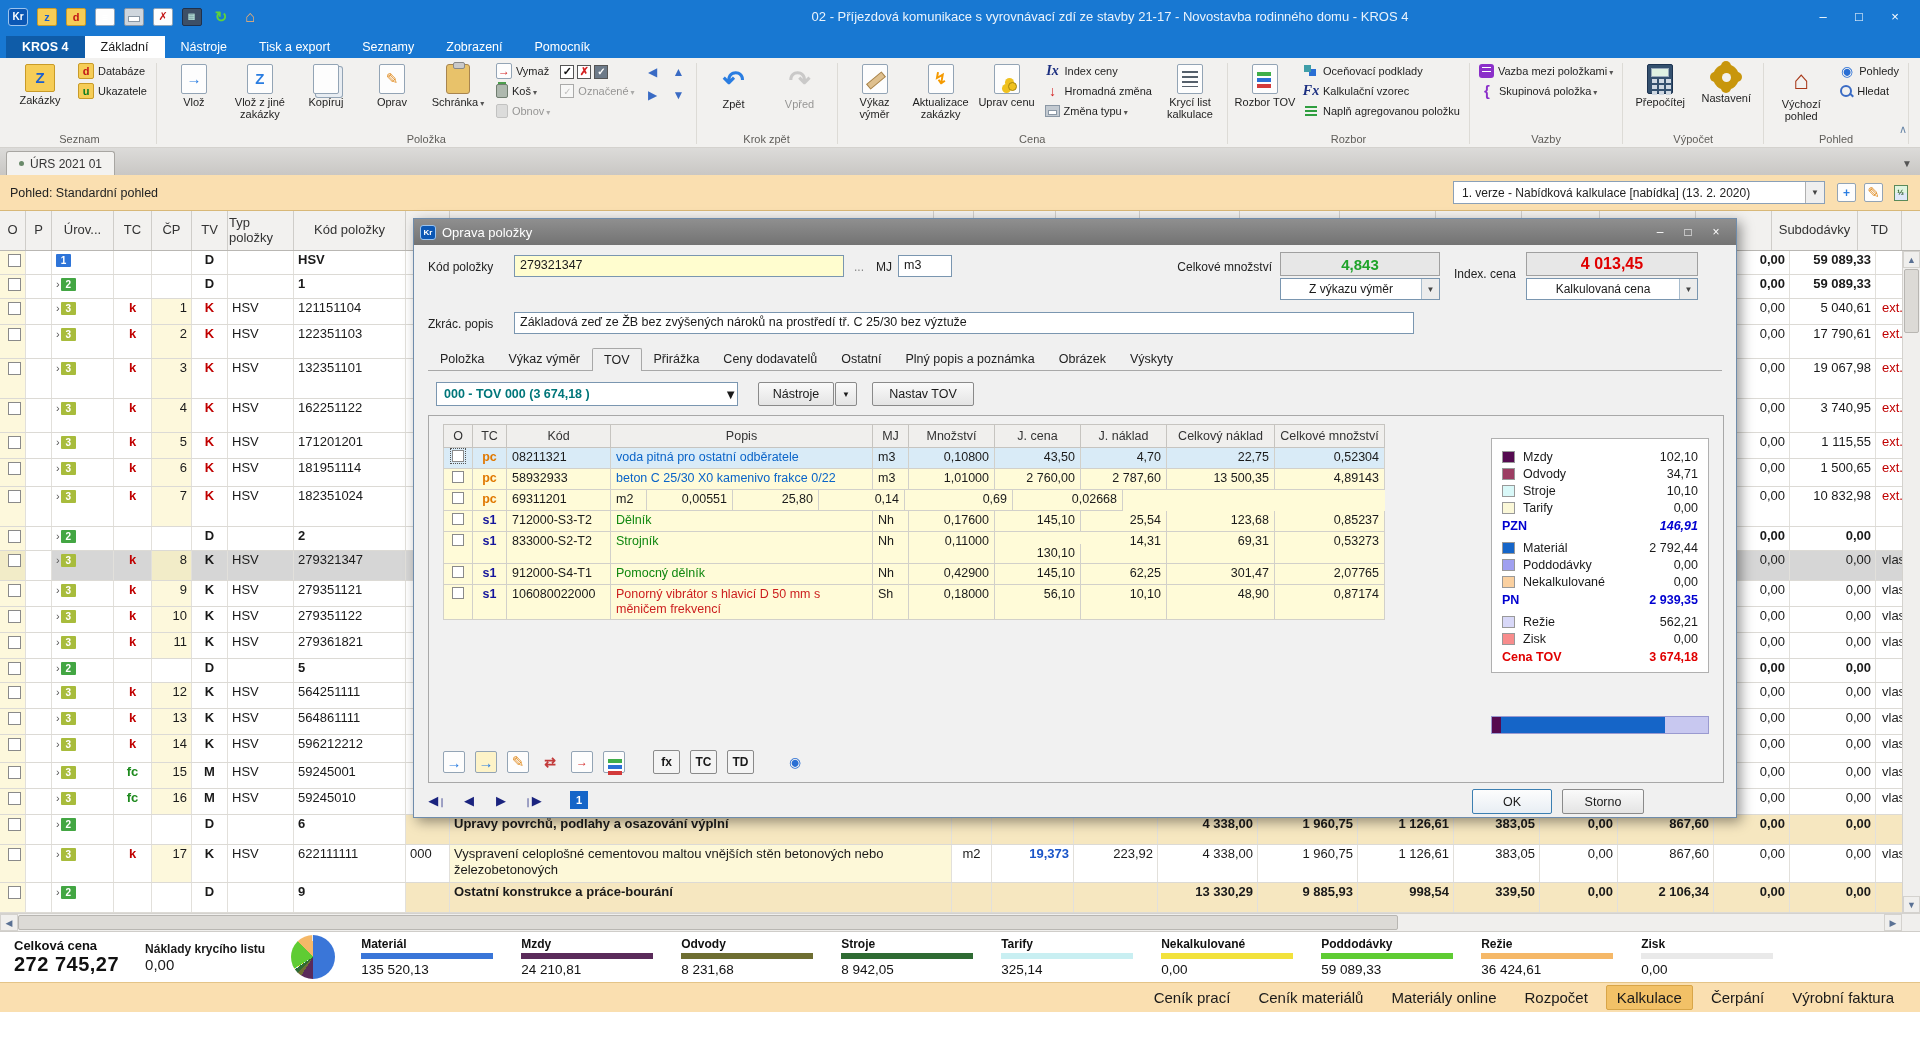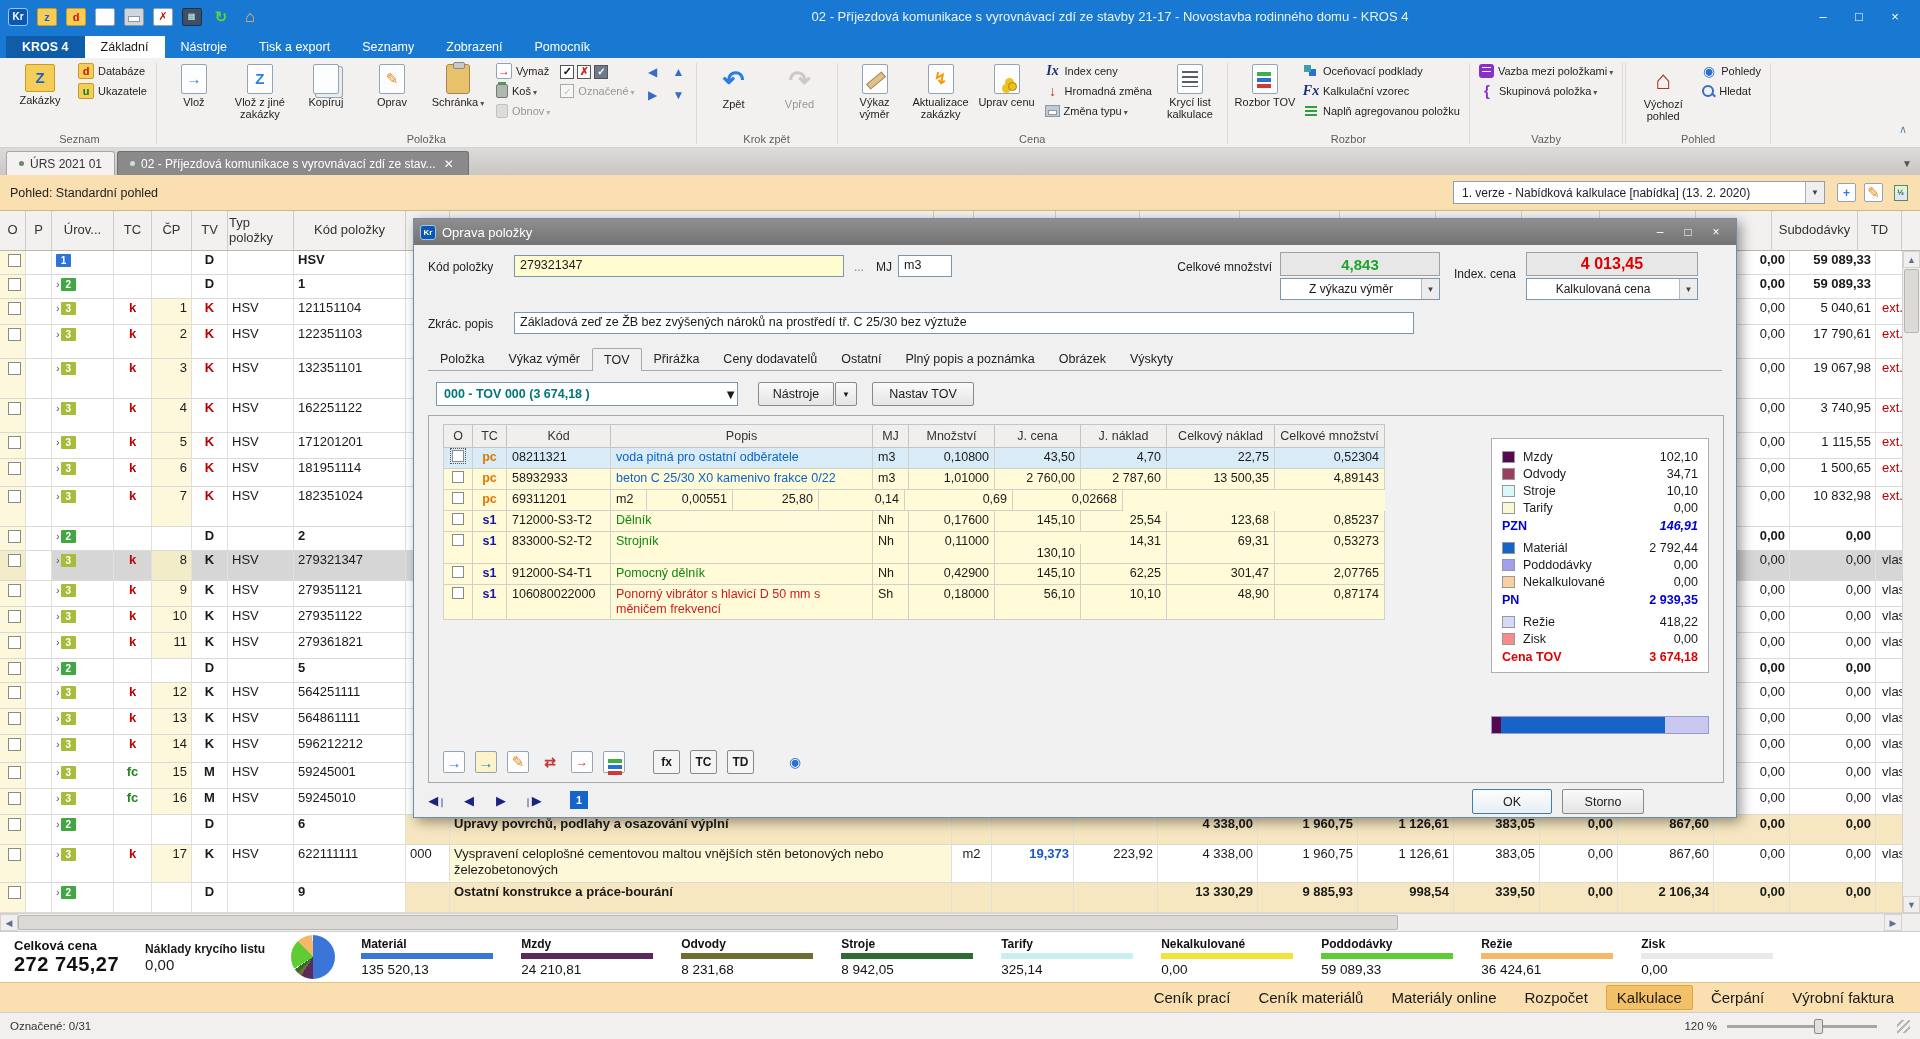--- a/index.html
+++ b/index.html
@@ -509,20 +509,37 @@
               <span class="icon i-purple-bracket ismall">
                 <span class="glyph">{</span>
               </span>
               <span>Skupinová položka<span class="darr">▾</span></span>
             </div>
           </div>
         </div>
         <div class="rglabel">Vazby</div>
       </div>
       <div class="rsep"></div>
+      <div class="rgroup">
+        <div class="rcols">
+          <div class="rcol">
+            <div class="rbig">
+              <span class="icon i-calculator ibig"></span>
+              <span class="rlabel2">Přepočítej</span>
+            </div>
+          </div>
+          <div class="rcol">
+            <div class="rbig">
+              <span class="icon i-gear ibig"></span>
+              <span class="rlabel2">Nastavení</span>
+            </div>
+          </div>
+        </div>
+        <div class="rglabel">Výpočet</div>
+      </div>
       <div class="rsep"></div>
       <div class="rgroup">
         <div class="rcols">
           <div class="rcol">
             <div class="rbig">
               <span class="icon i-home ibig">
                 <span class="glyph">⌂</span>
               </span>
               <span class="rlabel2">Výchozí pohled</span>
             </div>
@@ -542,25 +559,20 @@
         </div>
         <div class="rglabel">Pohled</div>
       </div>
       <div class="rsep"></div>
     </div>
 
   <div class="doctabs" id="doctabs">
       <div class="dtab">
         <span class="ddot"></span>
         <span>ÚRS 2021 01</span>
-      </div>
-      <div class="dtab active">
-        <span class="ddot"></span>
-        <span>02 - Příjezdová komunikace s vyrovnávací zdí ze stav...</span>
-        <span class="dclose">✕</span>
       </div>
       <span class="tabschev">▼</span>
     </div>
 
   <div class="viewbar">
     <span>Pohled: Standardní pohled</span>
     <span class="spacer"></span>
     <div class="vselect">
       <span class="vtext">1. verze - Nabídková kalkulace [nabídka] (13. 2. 2020)</span>
       <span class="varr">▼</span>
@@ -1234,31 +1246,20 @@
   <div class="bottomtabs" id="bottomtabs">
       <div class="btab">Ceník prací</div>
       <div class="btab">Ceník materiálů</div>
       <div class="btab">Materiály online</div>
       <div class="btab">Rozpočet</div>
       <div class="btab active">Kalkulace</div>
       <div class="btab">Čerpání</div>
       <div class="btab">Výrobní faktura</div>
     </div>
 
-  <div class="statusbar">
-    <span>Označené: 0/31</span>
-    <span class="spacer"></span>
-    <div class="zoomctl">
-      <span>120 %</span>
-      <div class="ztrack">
-          <div class="zthumb"></div>
-        </div>
-      <span class="grip"></span>
-    </div>
-  </div>
 
   <div class="dialog">
     <div class="dtitle">
       <span class="qicon klogo">Kr</span>
       <span>Oprava položky</span>
       <span class="spacer"></span>
       <span class="dwc">–</span>
       <span class="dwc">□</span>
       <span class="dwc">×</span>
     </div>
@@ -1449,21 +1450,21 @@
             <span class="llab">Nekalkulované</span>
             <span class="lval">0,00</span>
           </div>
           <div class="ltotal">
             <span class="llab" style="margin-left: 0px;">PN</span>
             <span class="lval" style="flex: 1 1 0%;">2 939,35</span>
           </div>
           <div class="litem">
             <span class="lsw" style="background: rgb(216, 216, 248);"></span>
             <span class="llab">Režie</span>
-            <span class="lval">418,22</span>
+            <span class="lval">562,21</span>
           </div>
           <div class="litem">
             <span class="lsw" style="background: rgb(248, 140, 140);"></span>
             <span class="llab">Zisk</span>
             <span class="lval">0,00</span>
           </div>
           <div class="ltotal redt">
             <span class="llab" style="margin-left: 0px;">Cena TOV</span>
             <span class="lval" style="flex: 1 1 0%;">3 674,18</span>
           </div>

